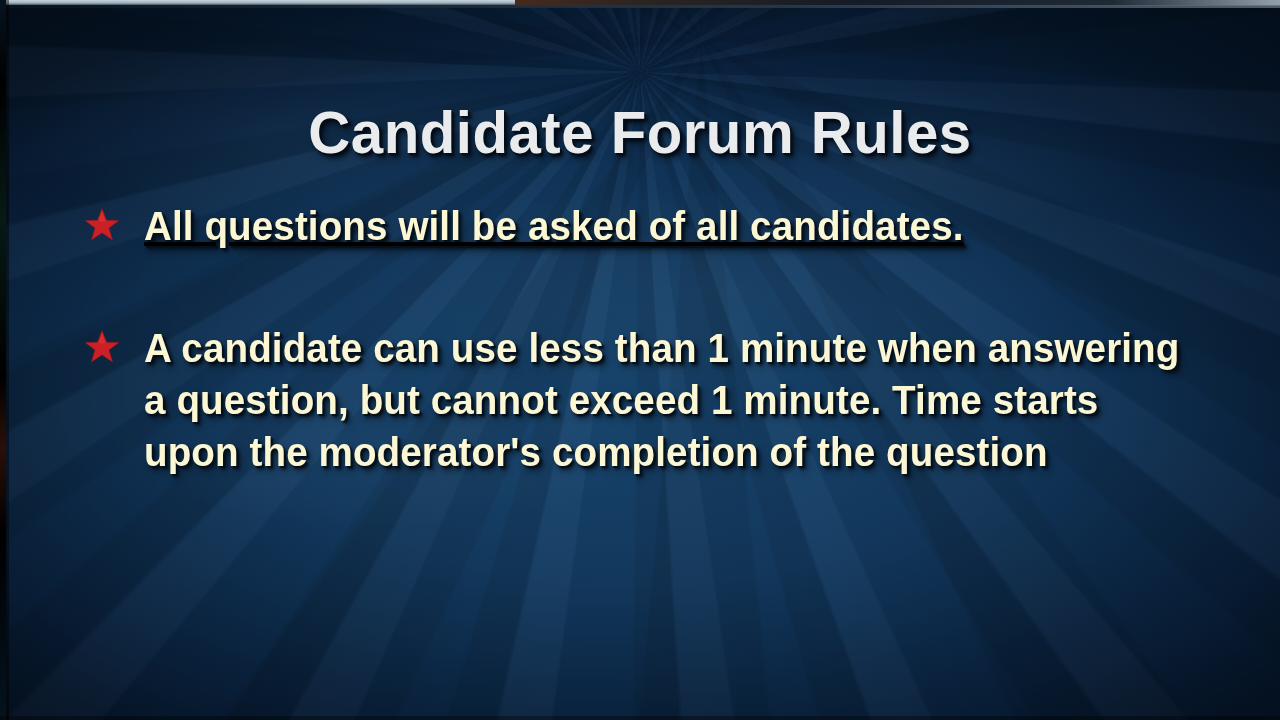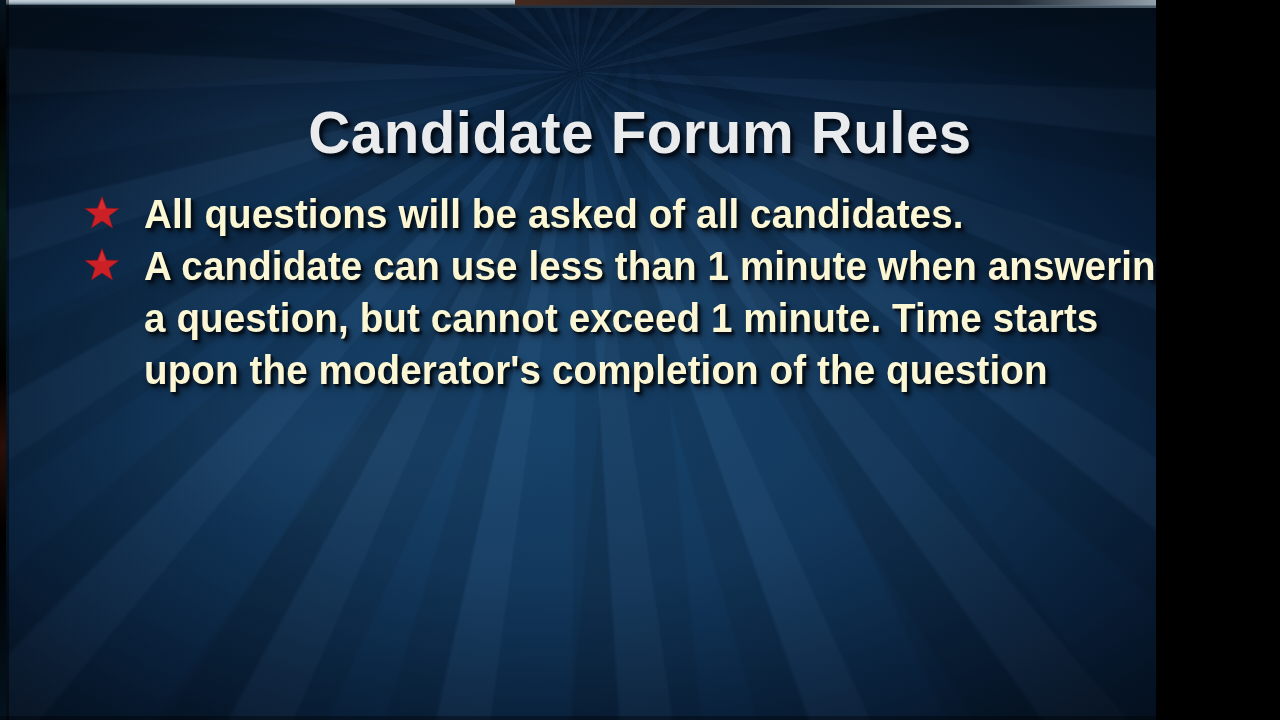--- a/index.html
+++ b/index.html
@@ -11,21 +11,21 @@
   body {
     width: 1280px;
     height: 720px;
     overflow: hidden;
     font-family: "Liberation Sans", "DejaVu Sans", sans-serif;
   }
 
   
   #slide {
     position: relative;
-    width: 1156px;
+    width: 1280px;
     height: 720px;
     overflow: hidden;
     background: #0a2742;
     isolation: isolate;
   }
 
   
   .bg-base {
     position: absolute;
     inset: 0;
@@ -167,23 +167,23 @@
     top: 188px;
     left: 78px;
     width: 1180px;
   }
 
   .bullet-row {
     position: relative;
     display: block;
     margin-bottom: 0;
   }
-  .bullet-row.b1 { margin-top: 0px; }
+  .bullet-row.b1 { margin-top: 12px; text-decoration: underline; }
   .bullet-row.b2 { margin-top: 68px; }
-  .bullet-row.b3 { }
+  .bullet-row.b3 { margin-top: 70px; }
 
   .star-icon {
     position: absolute;
     left: 6px;
     top: 7px;
     width: 36px;
     height: 36px;
     display: block;
   }
   .star-icon svg { display: block; width: 36px; height: 36px; }

